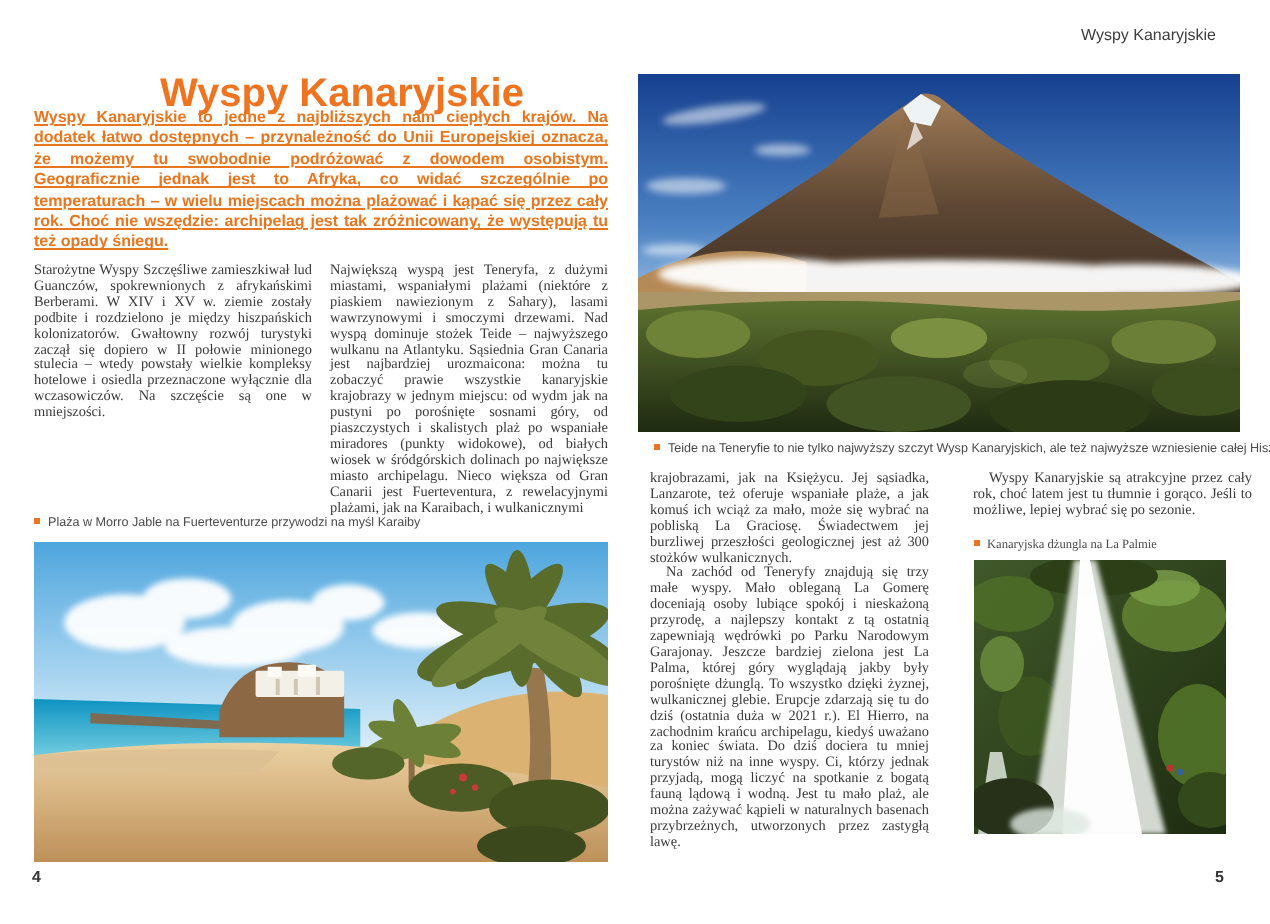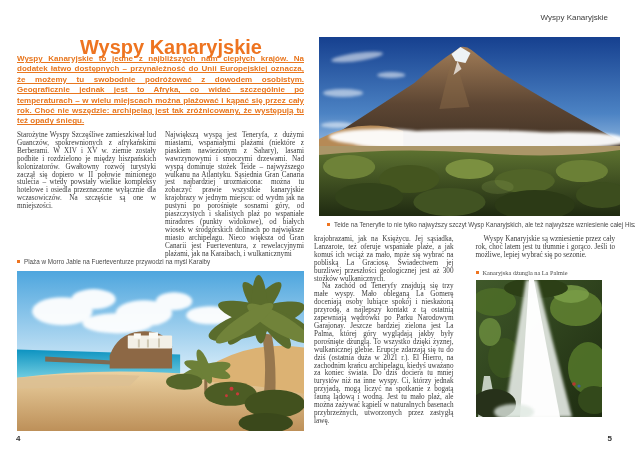--- a/index.html
+++ b/index.html
@@ -13,21 +13,21 @@
           font-family:"Liberation Sans",sans-serif;}
   .abs{position:absolute;}
   
   .title{left:80px;top:36px;font-size:20px;font-weight:bold;color:var(--accent);letter-spacing:0px;}
   .intro{left:17px;top:54px;width:287px;font-size:8px;line-height:10.4px;font-weight:bold;
          color:var(--intro_text);text-align:justify;text-decoration:underline;}
   .cols{display:flex;font-family:"Liberation Serif",serif;font-size:7.2px;line-height:7.9px;
         color:var(--body_text);text-align:justify;}
   .cols .col{flex:1 1 0;}
   .colsL{left:17px;top:132px;width:287px;gap:9px;}
-  .colsR{left:314px;top:236px;width:301px;gap:22px;justify-content:center;}
+  .colsR{left:325px;top:236px;width:301px;gap:22px;justify-content:center;}
   .col p{margin:0;}
   .col p.ind{text-indent:8px;}
   .caption{font-size:6.3px;color:var(--caption_text);line-height:7px;white-space:nowrap;}
   .caption .bullet{display:inline-block;width:3px;height:3px;background:var(--accent);
                    margin-right:4px;transform:translateY(-1px);}
   .photo{overflow:hidden;}
   .photo svg{display:block;width:100%;height:100%;}
   .pagenum{font-size:8px;font-weight:bold;color:#333;}
   .runhead{left:468px;top:13px;width:140px;text-align:right;font-size:8px;color:#3d3d3d;}
   b{font-weight:normal;}
@@ -186,21 +186,21 @@
   <div class="abs caption" style="left:327px;top:221px;">
     <span class="bullet"></span><span>Teide na Teneryfie to nie tylko najwyższy szczyt Wysp Kanaryjskich, ale też najwyższe wzniesienie całej Hiszpanii</span>
   </div>
 
   <div class="abs cols colsR">
     <div class="col">
       <p><span>krajobrazami, jak na Księżycu. Jej sąsiadka, </span><b>Lanzarote</b><span>, też oferuje wspaniałe plaże, a jak komuś ich wciąż za mało, może się wybrać na pobliską La Graciosę. Świadectwem jej burzliwej przeszłości geologicznej jest aż 300 stożków wulkanicznych.</span></p>
       <p class="ind"><span>Na zachód od Teneryfy znajdują się trzy małe wyspy. Mało obleganą </span><b>La Gomerę</b><span> doceniają osoby lubiące spokój i nieskażoną przyrodę, a najlepszy kontakt z tą ostatnią zapewniają wędrówki po Parku Narodowym Garajonay. Jeszcze bardziej zielona jest </span><b>La Palma</b><span>, której góry wyglądają jakby były porośnięte dżunglą. To wszystko dzięki żyznej, wulkanicznej glebie. Erupcje zdarzają się tu do dziś (ostatnia duża w 2021 r.). </span><b>El Hierro</b><span>, na zachodnim krańcu archipelagu, kiedyś uważano za koniec świata. Do dziś dociera tu mniej turystów niż na inne wyspy. Ci, którzy jednak przyjadą, mogą liczyć na spotkanie z bogatą fauną lądową i wodną. Jest tu mało plaż, ale można zażywać kąpieli w naturalnych basenach przybrzeżnych, utworzonych przez zastygłą lawę.</span></p>
     </div>
     <div class="col">
-      <p class="ind">Wyspy Kanaryjskie są wzniesienie przez cały rok, choć latem jest tu tłumnie i gorąco. Jeśli to możliwe, lepiej wybrać się po sezonie.</p>
+      <p class="ind">Wyspy Kanaryjskie są atrakcyjne przez cały rok, choć latem jest tu tłumnie i gorąco. Jeśli to możliwe, lepiej wybrać się po sezonie.</p>
       <div class="caption" style="margin-top:9px;">
         <span class="bullet"></span><span>Kanaryjska dżungla na La Palmie</span>
       </div>
       <div class="photo" style="margin-top:4px;width:126px;height:137px;">
         <svg viewBox="0 0 126 137" preserveAspectRatio="none">
           <defs>
             <linearGradient id="wbg" x1="0" y1="0" x2="1" y2="1">
               <stop offset="0" stop-color="#40592a"></stop>
                 <stop offset="1" stop-color="#1d2b10"></stop>
             </linearGradient>

